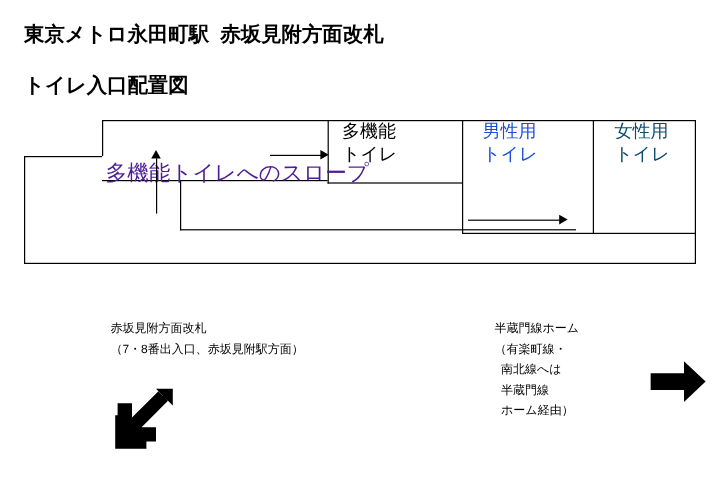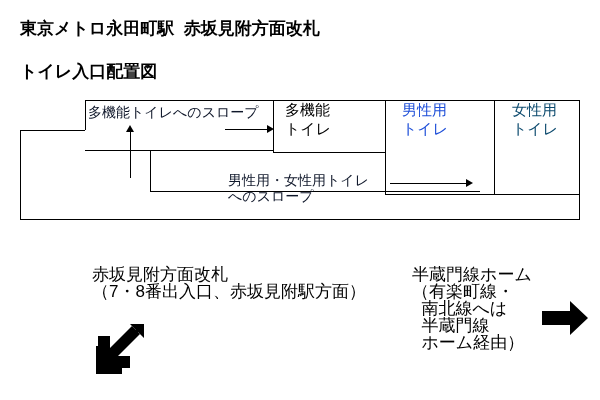--- a/index.html
+++ b/index.html
@@ -65,24 +65,25 @@
     font-weight: normal;
     line-height: 19px;
     white-space: pre;
   }
   .room-multi { left: 265px; top: 8px; color: #000000; }
   .room-male  { left: 382px; top: 8px; color: #1d4ed8; }
   .room-female{ left: 492px; top: 8px; color: #0c4a6e; }
 
   .slope-label {
     position: absolute;
-    font-size: 14px;
+    font-size: 18px;
     line-height: 16px;
     white-space: pre;
-    color: #0f172a;
+    color: #4c1d95;
+    margin-top: 32px;
   }
   .slope-a { left: 68px; top: 12px; }
   .slope-b { left: 208px; top: 80px; }
 
   
   .arrow-line {
     position: absolute;
     background: #000000;
     height: 1px;
   }
@@ -102,21 +103,21 @@
   }
   .arrow-line-v {
     position: absolute;
     background: #000000;
     width: 1px;
   }
 
   
   .caption {
     position: absolute;
-    font-size: 17px;
+    font-size: 10px;
     line-height: 17px;
     white-space: pre;
     color: #000000;
   }
   .cap-left { left: 92px; top: 266px; }
   .cap-right { left: 412px; top: 266px; }
 
   
   .big-arrow {
     position: absolute;
@@ -154,22 +155,20 @@
     <div class="ln h" style="left:130px; top:99px; width:330px;"></div>
 
     <div class="room-label room-multi">多機能
 トイレ</div>
     <div class="room-label room-male">男性用
 トイレ</div>
     <div class="room-label room-female">女性用
 トイレ</div>
 
     <div class="slope-label slope-a">多機能トイレへのスロープ</div>
-    <div class="slope-label slope-b">男性用・女性用トイレ
-へのスロープ</div>
 
     <div class="arrow-line-v" style="left:110px; top:40px; height:46px;"></div>
     <div class="arrow-head-u" style="left:106px; top:33px;"></div>
 
     <div class="arrow-line" style="left:205px; top:37px; width:44px;"></div>
     <div class="arrow-head-r" style="left:247px; top:33px;"></div>
 
     <div class="arrow-line" style="left:370px; top:91px; width:78px;"></div>
     <div class="arrow-head-r" style="left:446px; top:87px;"></div>
   </div>

